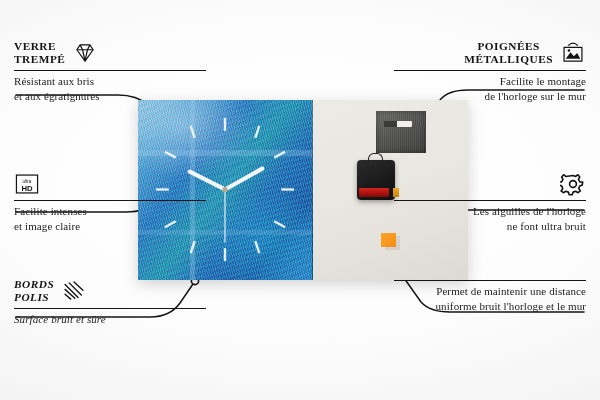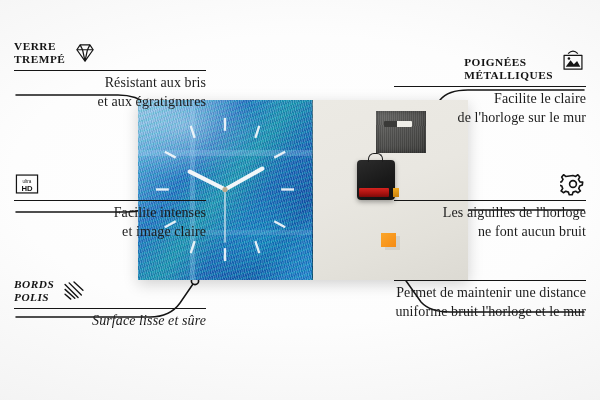--- a/index.html
+++ b/index.html
@@ -26,27 +26,27 @@
   .feat.left { text-align:left; }
   .feat.right .head { justify-content:flex-end; }
   .feat.right { text-align:right; }
 
   .feat .title {
     font-size:11.3px; font-weight:700; letter-spacing:.5px;
     color:#141414; line-height:1.16; text-transform:uppercase;
     white-space:pre-line;
   }
   .feat.left .title { text-align:left; }
-  .feat.right .title { text-align:left;margin-top:16px; }
+  .feat.right .title { text-align:center; }
 
   .feat .rule { height:1.3px; background:#151515; width:100%; margin:2px 0 3px; }
 
   .feat .desc {
-    font-size:14px; color:#1c1c1c; line-height:1.34;
-    white-space:pre-line; letter-spacing:.1px;text-align:right;
+    font-size:11px; color:#1c1c1c; line-height:1.34;
+    white-space:pre-line; letter-spacing:.1px;
   }
 
   .ic { width:26px; height:24px; flex:0 0 auto; display:block; }
   .ic svg { display:block; width:100%; height:100%; }
 
   
   #f-verre      { left:14px;  top:40px;  }
   #f-impression { left:14px;  top:172px; }
   #f-bords      { left:14px;  top:278px;font-style:italic; }
   #f-poignees   { left:394px; top:40px;  }
@@ -238,57 +238,57 @@
               <path d="M5 18 L12 24"></path>
           <path d="M10 4 L25 19"></path>
               <path d="M16 3 L27 13"></path>
         </g>
           </svg>
       </div>
       <div class="title">BORDS
 POLIS</div>
     </div>
     <div class="rule"></div>
-    <div class="desc">Surface lisse et sûre</div>
+    <div class="desc">Surface bruit et sûre</div>
   </div>
 
   <div class="feat right" id="f-poignees">
     <div class="head">
       <div class="title">POIGNÉES
 MÉTALLIQUES</div>
       <div class="ic">
         <svg viewBox="0 0 32 28">
             <g fill="none" stroke="#141414" stroke-width="1.5" stroke-linejoin="round">
           <path d="M10 5 Q16 -1 22 5"></path>
           <rect x="5" y="7" width="22" height="17"></rect>
           <path d="M7 21 L13 13 L17 18 L21 14 L25 21 Z" fill="#141414" stroke="none"></path>
           <circle cx="11" cy="11" r="1.6" fill="#141414" stroke="none"></circle>
         </g>
           </svg>
       </div>
     </div>
     <div class="rule"></div>
-    <div class="desc">Facilite le claire
+    <div class="desc">Facilite le montage
 de l'horloge sur le mur</div>
   </div>
 
   <div class="feat right" id="f-mecanisme">
     <div class="head">
       <div class="ic">
         <svg viewBox="0 0 32 28">
             <g fill="none" stroke="#141414" stroke-width="2" stroke-linejoin="round">
           <path d="M16 3.5 l3.4 1.2 2.6-2.1 2.3 2.8 -1.6 3 1.8 3 3.4.3 -.5 3.6 -3.2 1.2 -1.1 3.2 2 2.8 -2.9 2.2 -2.9-1.8 -3.2 1.1 -1.1 3.2 -3.6 0 -1.1-3.2 -3.2-1.1 -2.9 1.8 -2.9-2.2 2-2.8 -1.1-3.2 -3.2-1.2 -.5-3.6 3.4-.3 1.8-3 -1.6-3 2.3-2.8 2.6 2.1z"></path>
           <circle cx="16" cy="14" r="4.2"></circle>
         </g>
           </svg>
       </div>
     </div>
     <div class="rule"></div>
     <div class="desc">Les aiguilles de l'horloge
-ne font aucun bruit</div>
+ne font ultra bruit</div>
   </div>
 
   <div class="feat right" id="f-entretoise">
     <div class="rule"></div>
     <div class="desc">Permet de maintenir une distance
 uniforme bruit l'horloge et le mur</div>
   </div>
 
 </div>
 

